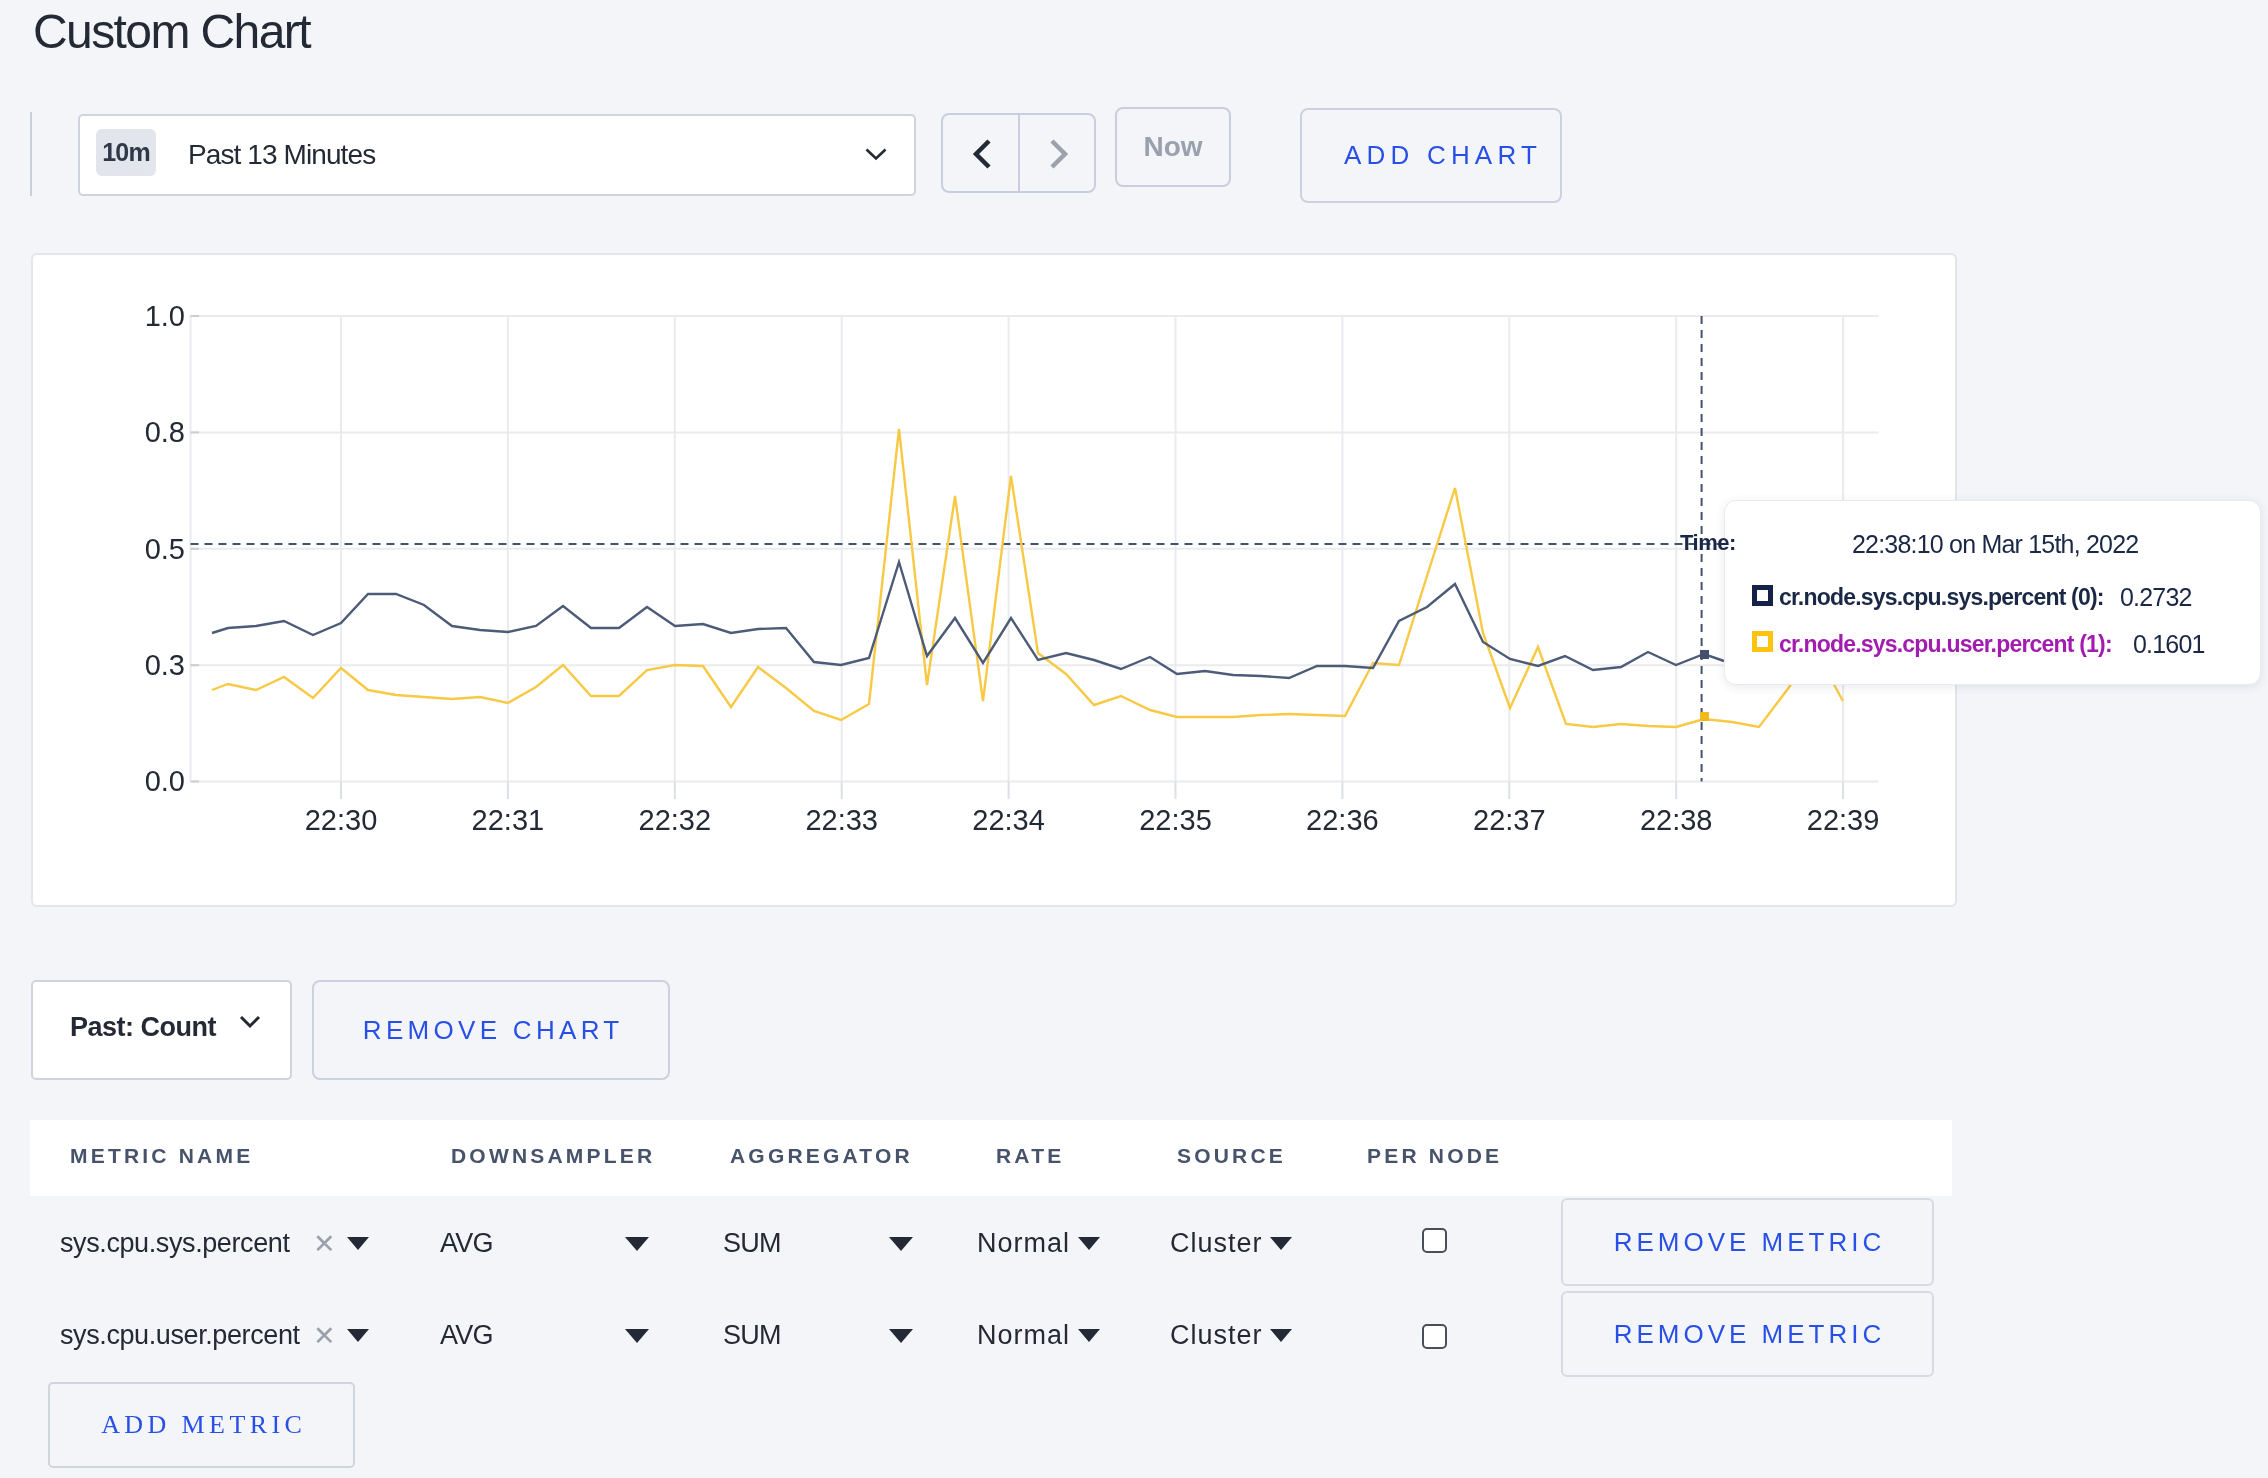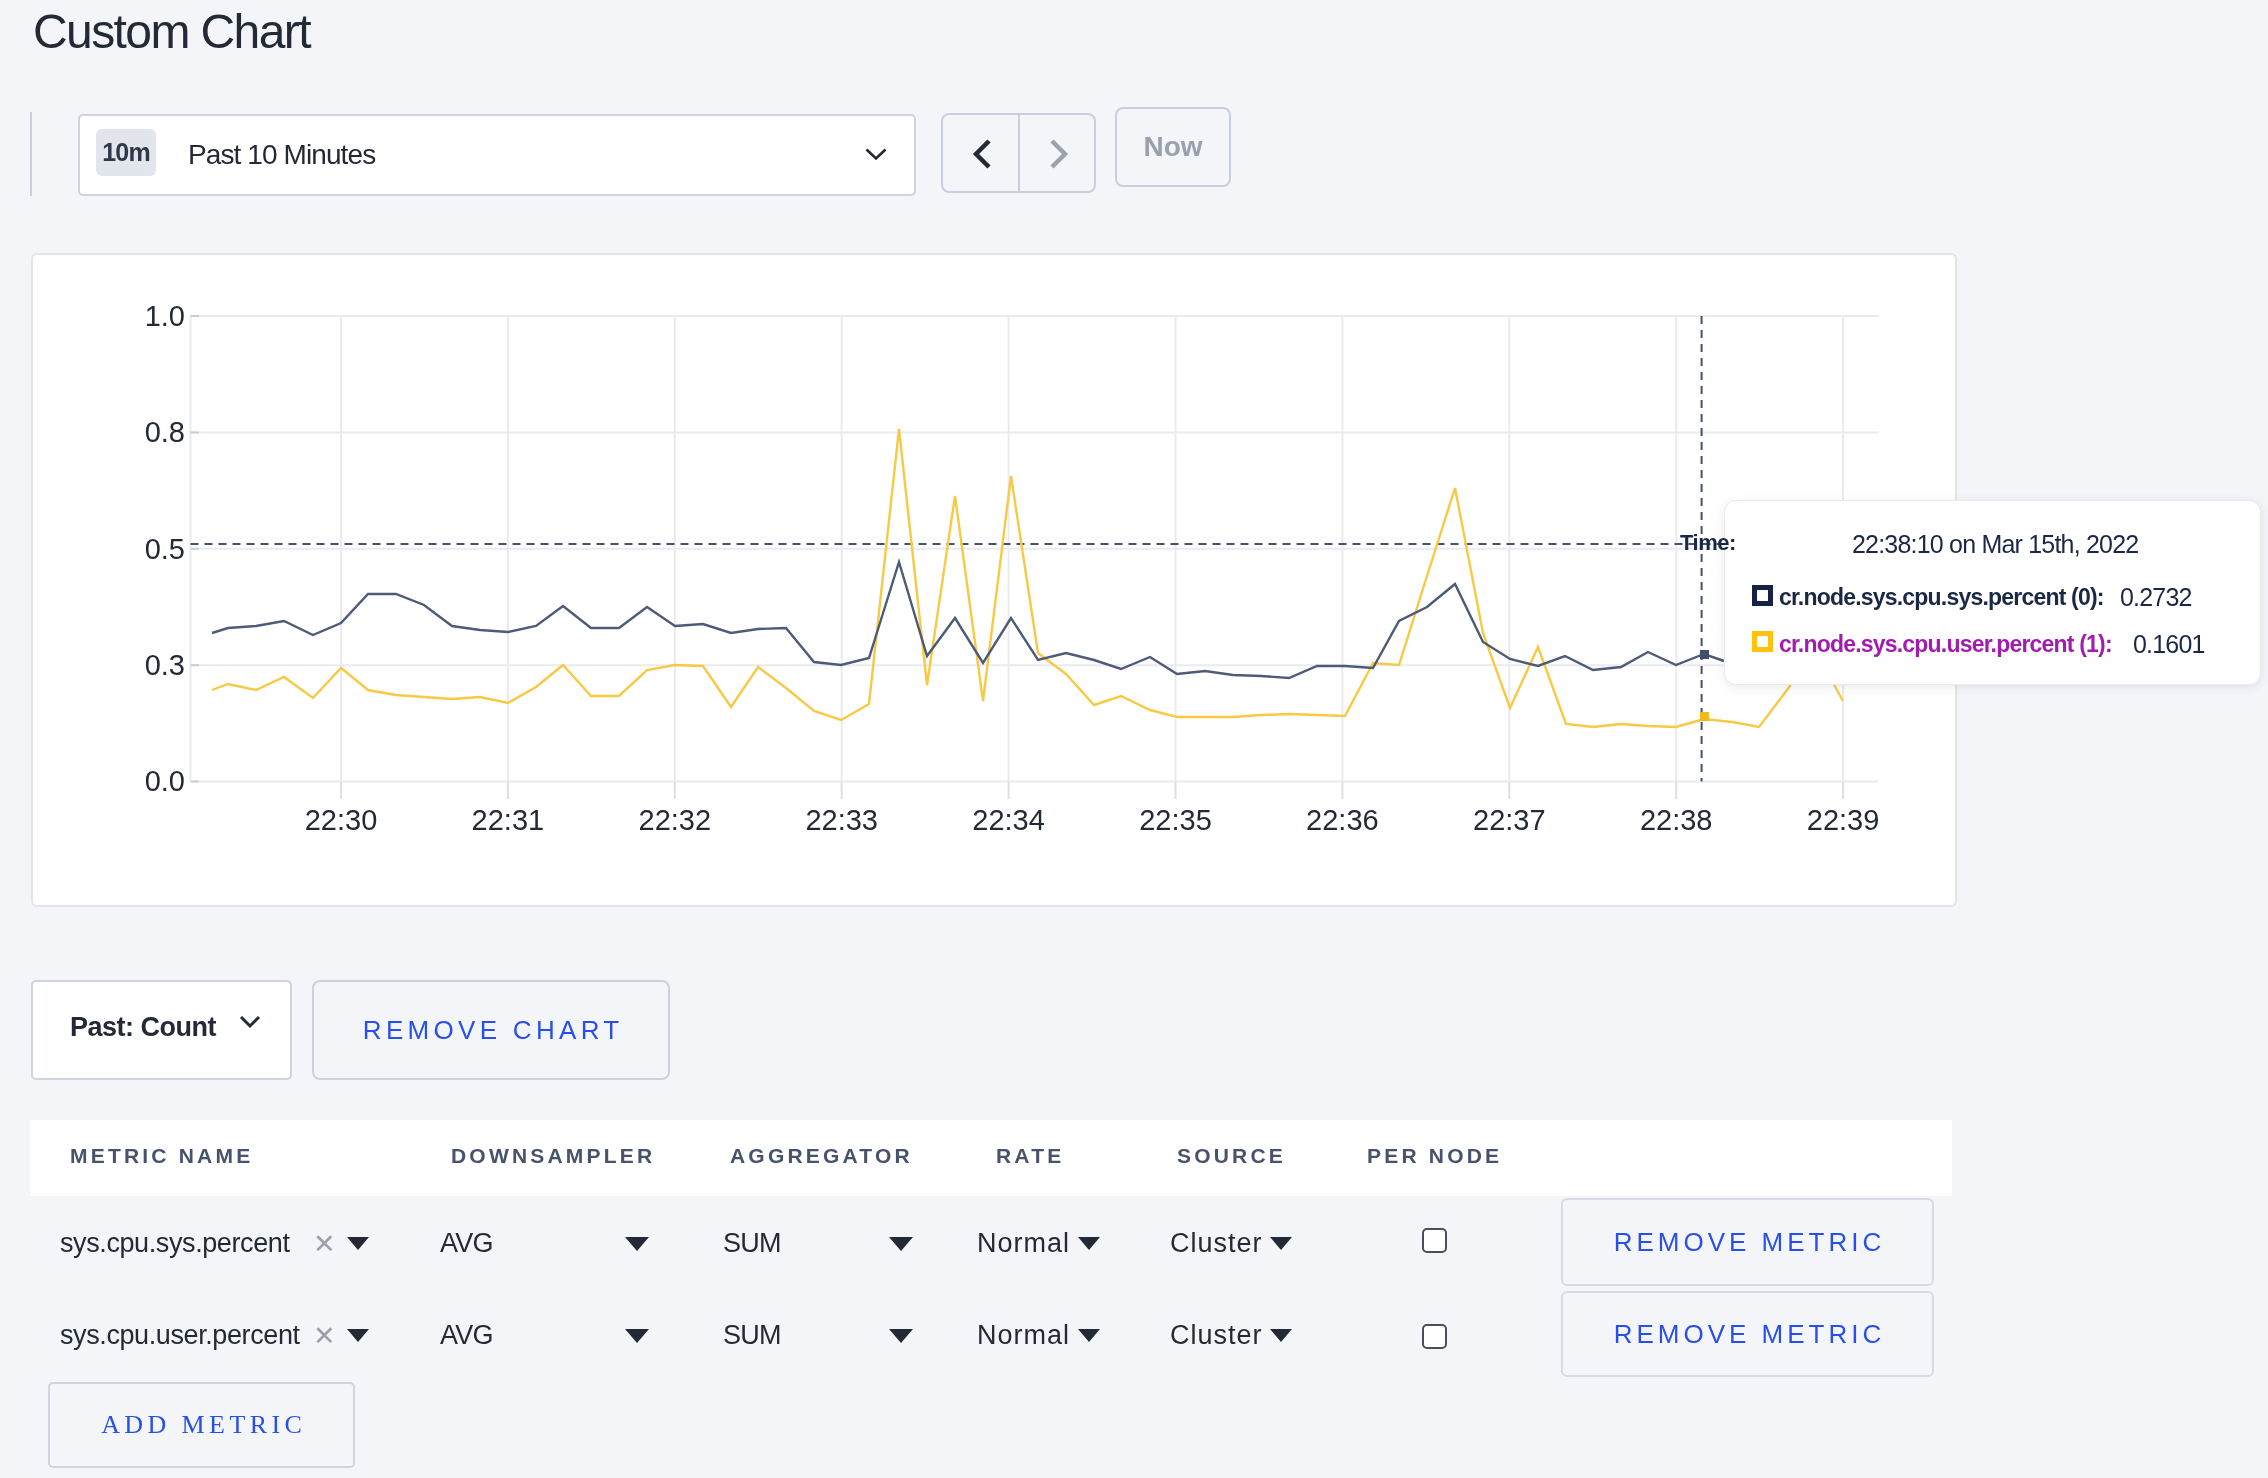--- a/index.html
+++ b/index.html
@@ -50,34 +50,35 @@
   .addmetric { left:48px; top:1382px; width:307px; height:86px; border:2px solid #d0d4dd; border-radius:5px; font-size:26px; color:#2850e8; letter-spacing:4.4px; text-align:center; line-height:82px; text-indent:4.4px;font-family:Liberation Serif, serif; }
 </style>
 </head>
 <body>
 <div id="page">
   <h1>Custom Chart</h1>
 
   <div class="abs vdivider"></div>
   <div class="abs timesel"></div>
   <div class="abs badge10">10m</div>
-  <div class="abs timelabel">Past 10 Minutes</div>
+  <div class="abs timelabel">Past 13 Minutes</div>
   <svg class="abs" style="left:864px;top:147px" width="24" height="14" viewBox="0 0 24 14">
       <path d="M2.5 2.5 L12 11.5 L21.5 2.5" fill="none" stroke="#242a35" stroke-width="2.6"></path>
     </svg>
 
   <div class="abs navgrp"></div>
   <div class="abs navdiv"></div>
   <svg class="abs" style="left:971px;top:138px" width="22" height="32" viewBox="0 0 22 32">
       <path d="M18 3 L5 16 L18 29" fill="none" stroke="#242a35" stroke-width="4.5"></path>
     </svg>
   <svg class="abs" style="left:1048px;top:138px" width="22" height="32" viewBox="0 0 22 32">
       <path d="M4 3 L17 16 L4 29" fill="none" stroke="#9aa2ae" stroke-width="4.5"></path>
     </svg>
   <div class="abs nowbtn">Now</div>
+  <div class="abs addchart">ADD CHART</div>
 
   <div class="abs card"></div>
 
   <svg class="abs" style="left:0;top:0" width="2268" height="1478" viewBox="0 0 2268 1478">
 
     <g stroke="#e9ebee" stroke-width="2">
       <line x1="190.5" y1="316" x2="1878.5" y2="316"></line>
       <line x1="190.5" y1="432.4" x2="1878.5" y2="432.4"></line>
       <line x1="190.5" y1="548.8" x2="1878.5" y2="548.8"></line>
       <line x1="190.5" y1="665.2" x2="1878.5" y2="665.2"></line>

